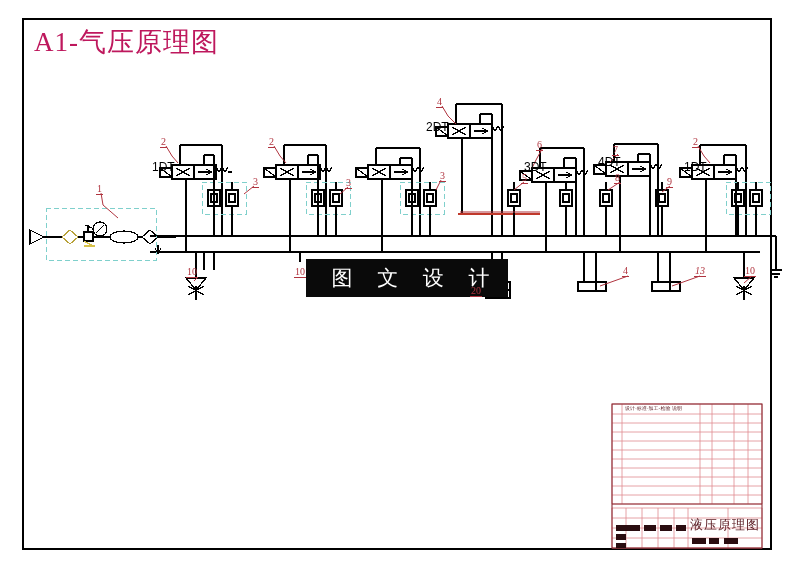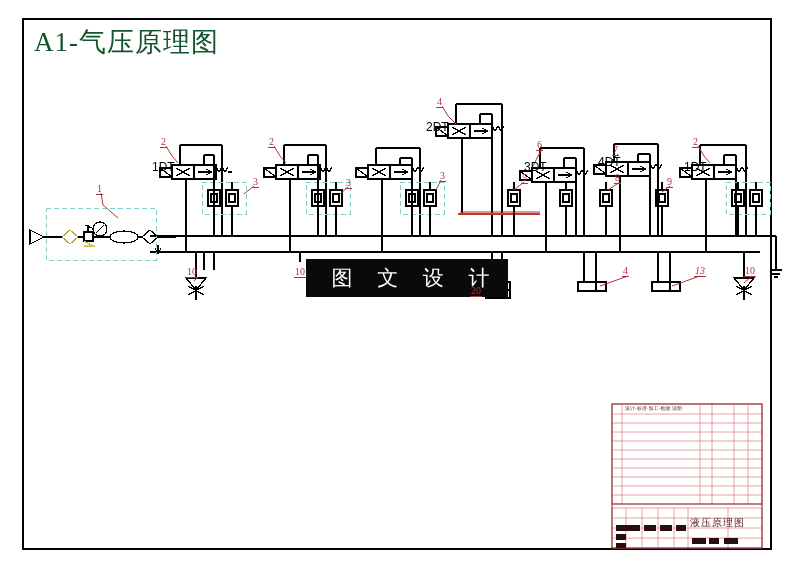--- a/index.html
+++ b/index.html
@@ -1,31 +1,31 @@
 <!DOCTYPE html>
 <html><head>
 <meta charset="utf-8">
 <style>
   html,body{margin:0;padding:0;background:#fff;}
   body{width:796px;height:567px;overflow:hidden;
        font-family:"Liberation Serif",serif;}
   #root{position:relative;width:796px;height:567px;background:#ffffff;}
   #sheet{position:absolute;left:22px;top:18px;width:750px;height:532px;
          border:2px solid #000;box-sizing:border-box;background:#fff;}
-  #title{position:absolute;left:34px;top:24px;font-size:27px;color:#14532d;
+  #title{position:absolute;left:34px;top:24px;font-size:27px;color:#be185d;
          letter-spacing:1px;font-family:"Liberation Serif",serif;white-space:nowrap;}
   svg{position:absolute;left:0;top:0;}
   .wm{position:absolute;left:306px;top:259px;width:186px;height:38px;background:#0a0a0a;padding-left:16px;}
   .wm span{display:block;color:#fff;font-size:21px;letter-spacing:9px;
            text-align:center;line-height:38px;font-family:"DejaVu Sans",sans-serif;}
   .lbl{position:absolute;color:#b0343f;font-size:10px;font-family:"Liberation Serif",serif;
        border-bottom:1px solid #b0343f;line-height:11px;padding:0 1px;}
   .dt{position:absolute;color:#000;font-size:12px;font-family:"Liberation Sans",sans-serif;
       white-space:nowrap;}
-  .tbtitle{position:absolute;color:#5a1b22;font-size:10px;letter-spacing:1px;
+  .tbtitle{position:absolute;color:#5a1b22;font-size:13px;letter-spacing:1px;
            font-family:"DejaVu Sans",sans-serif;white-space:nowrap;}
   .blk{position:absolute;background:#2a0d10;}
 </style>
 </head>
 <body>
 
 <div id="root">
 
   <div id="sheet"></div>
 

